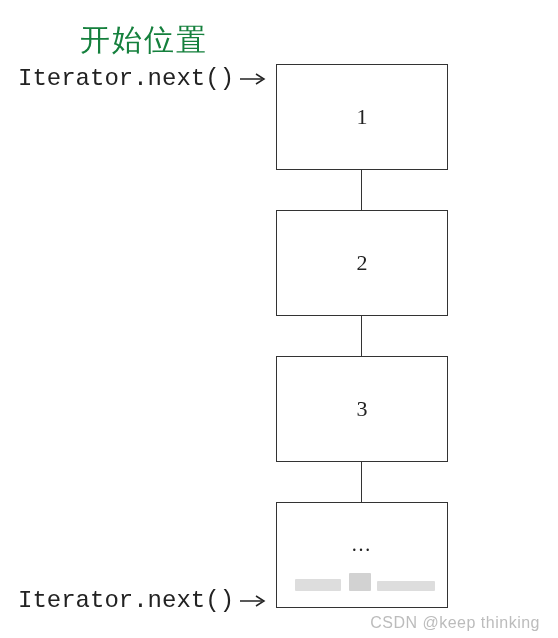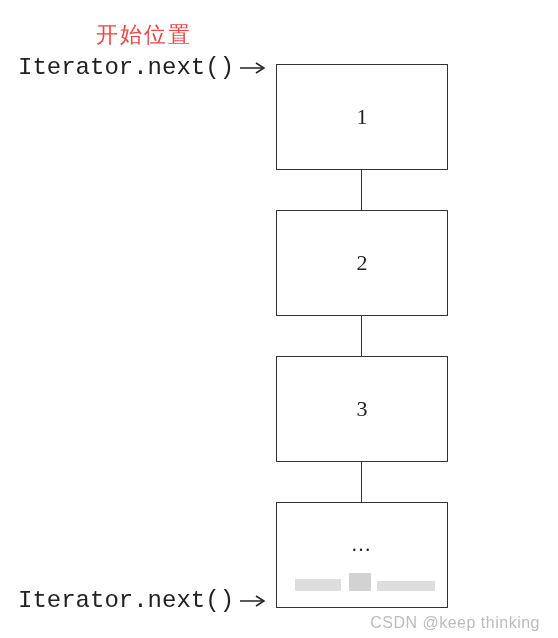--- a/index.html
+++ b/index.html
@@ -16,22 +16,22 @@
       width: 100%;
       height: 100%;
     }
     .top-label-group {
       position: absolute;
       left: 18px;
       top: 20px;
       text-align: center;
     }
     .top-title {
-      font-size: 22px;
-      color: #ef4444;
+      font-size: 30px;
+      color: #15803d;
       margin-bottom: 4px;
       letter-spacing: 2px;
     }
     .iter-label {
       font-size: 24px;
       font-family: "Courier New", monospace;
       color: #222;
       white-space: nowrap;
     }
     .arrow-right {

